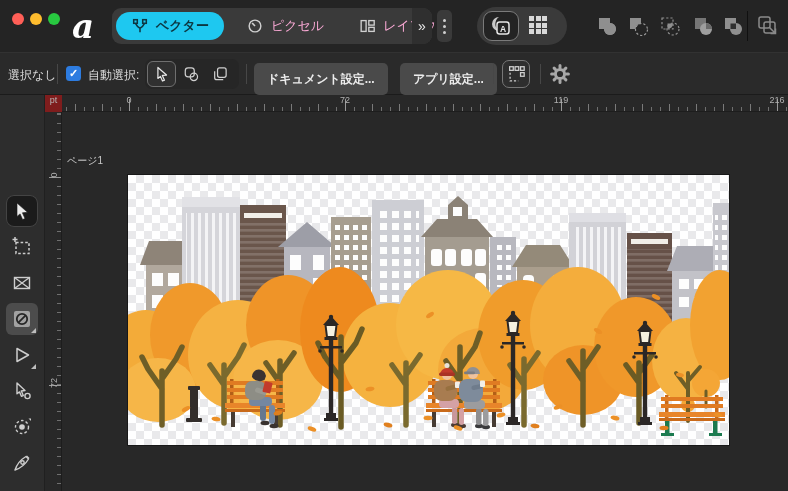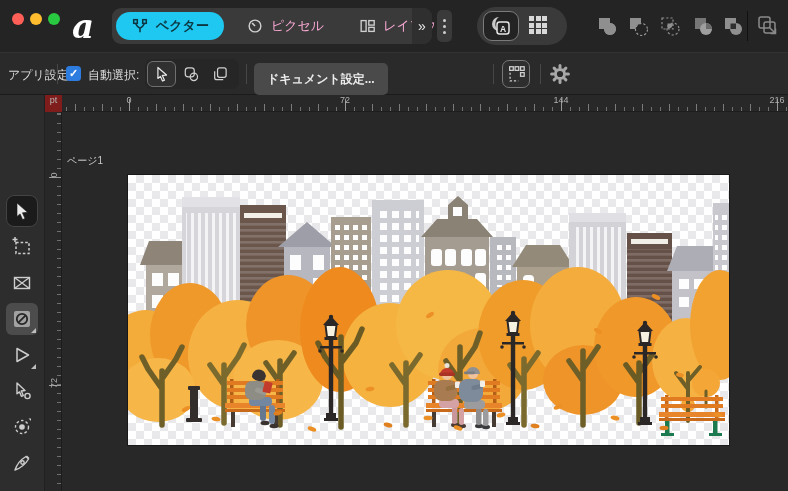--- a/index.html
+++ b/index.html
@@ -188,21 +188,21 @@
     <div class="abs boolbtn" style="left:756px">
       <svg width="24" height="24" viewBox="0 0 24 24" fill="none" stroke="#8a8a8a" stroke-width="1.5">
         <rect x="3" y="3" width="11" height="11" rx="2"></rect>
           <rect x="8" y="8" width="11" height="11" rx="2"></rect>
         <path d="M13,13 L19.5,19.5 M19.5,14.5 v5 h-5"></path>
       </svg>
     </div>
   </div>
 
   <div id="tb2" class="abs">
-    <span class="abs ctx-label" style="left:8px">アプリ設定</span>
+    <span class="abs ctx-label" style="left:8px">選択なし</span>
     <div class="abs sep" style="left:57px"></div>
     <div id="chk" class="abs">
       <span>✓</span>
     </div>
     <span class="abs ctx-label" style="left:88px">自動選択:</span>
     <div id="segctl" class="abs">
       <div class="segbtn active">
         <svg width="18" height="18" viewBox="0 0 22 22">
           <path d="M6,3 L16.5,12.3 L11.4,12.8 L14,18.6 L11.6,19.6 L9.1,13.9 L6,16.4 Z" fill="none" stroke="#e8e8e8" stroke-width="1.5" stroke-linejoin="round"></path>
         </svg>
@@ -216,20 +216,23 @@
       <div class="segbtn">
         <svg width="18" height="18" viewBox="0 0 22 22" fill="none" stroke="#cfcfcf" stroke-width="1.5">
           <rect x="8" y="3.5" width="10.5" height="11.5" rx="2.5"></rect>
             <path d="M4.5,7.5 v8 a2.5,2.5 0 0 0 2.5,2.5 h8"></path>
         </svg>
       </div>
     </div>
     <div class="abs sep" style="left:246px"></div>
     <div class="abs pushbtn" style="left:254px">
       <span>ドキュメント設定...</span>
+    </div>
+    <div class="abs pushbtn" style="left:400px">
+      <span>アプリ設定...</span>
     </div>
     <div class="abs sep" style="left:493px"></div>
     <div id="snap-btn" class="abs">
       <svg width="20" height="20" viewBox="0 0 22 22" fill="none" stroke="#cfcfcf" stroke-width="1.4">
         <rect x="4" y="3" width="4" height="4"></rect>
           <rect x="10" y="3" width="4" height="4"></rect>
           <rect x="16" y="3" width="4" height="4"></rect>
         <rect x="16" y="9.5" width="4" height="4"></rect>
         <path d="M4.5,9.5 V18.5 H13.5" stroke-dasharray="2.4 2"></path>
       </svg>
@@ -309,21 +312,21 @@
 
   <div id="corner-cell" class="abs">
     <span>pt</span>
   </div>
   <div id="ruler-h" class="abs">
     <div class="minor"></div>
       <div class="medium"></div>
       <div class="major"></div>
     <span class="htick" style="left:67px">0</span>
     <span class="htick" style="left:283px">72</span>
-    <span class="htick" style="left:499px">144</span>
+    <span class="htick" style="left:499px">119</span>
     <span class="htick" style="left:715px">216</span>
   </div>
   <div id="ruler-v" class="abs">
     <div class="minor"></div>
       <div class="major"></div>
     <span class="vtick" style="top:58px">0</span>
     <span class="vtick" style="top:266px">72</span>
   </div>
 
   <div id="pasteboard" class="abs">

